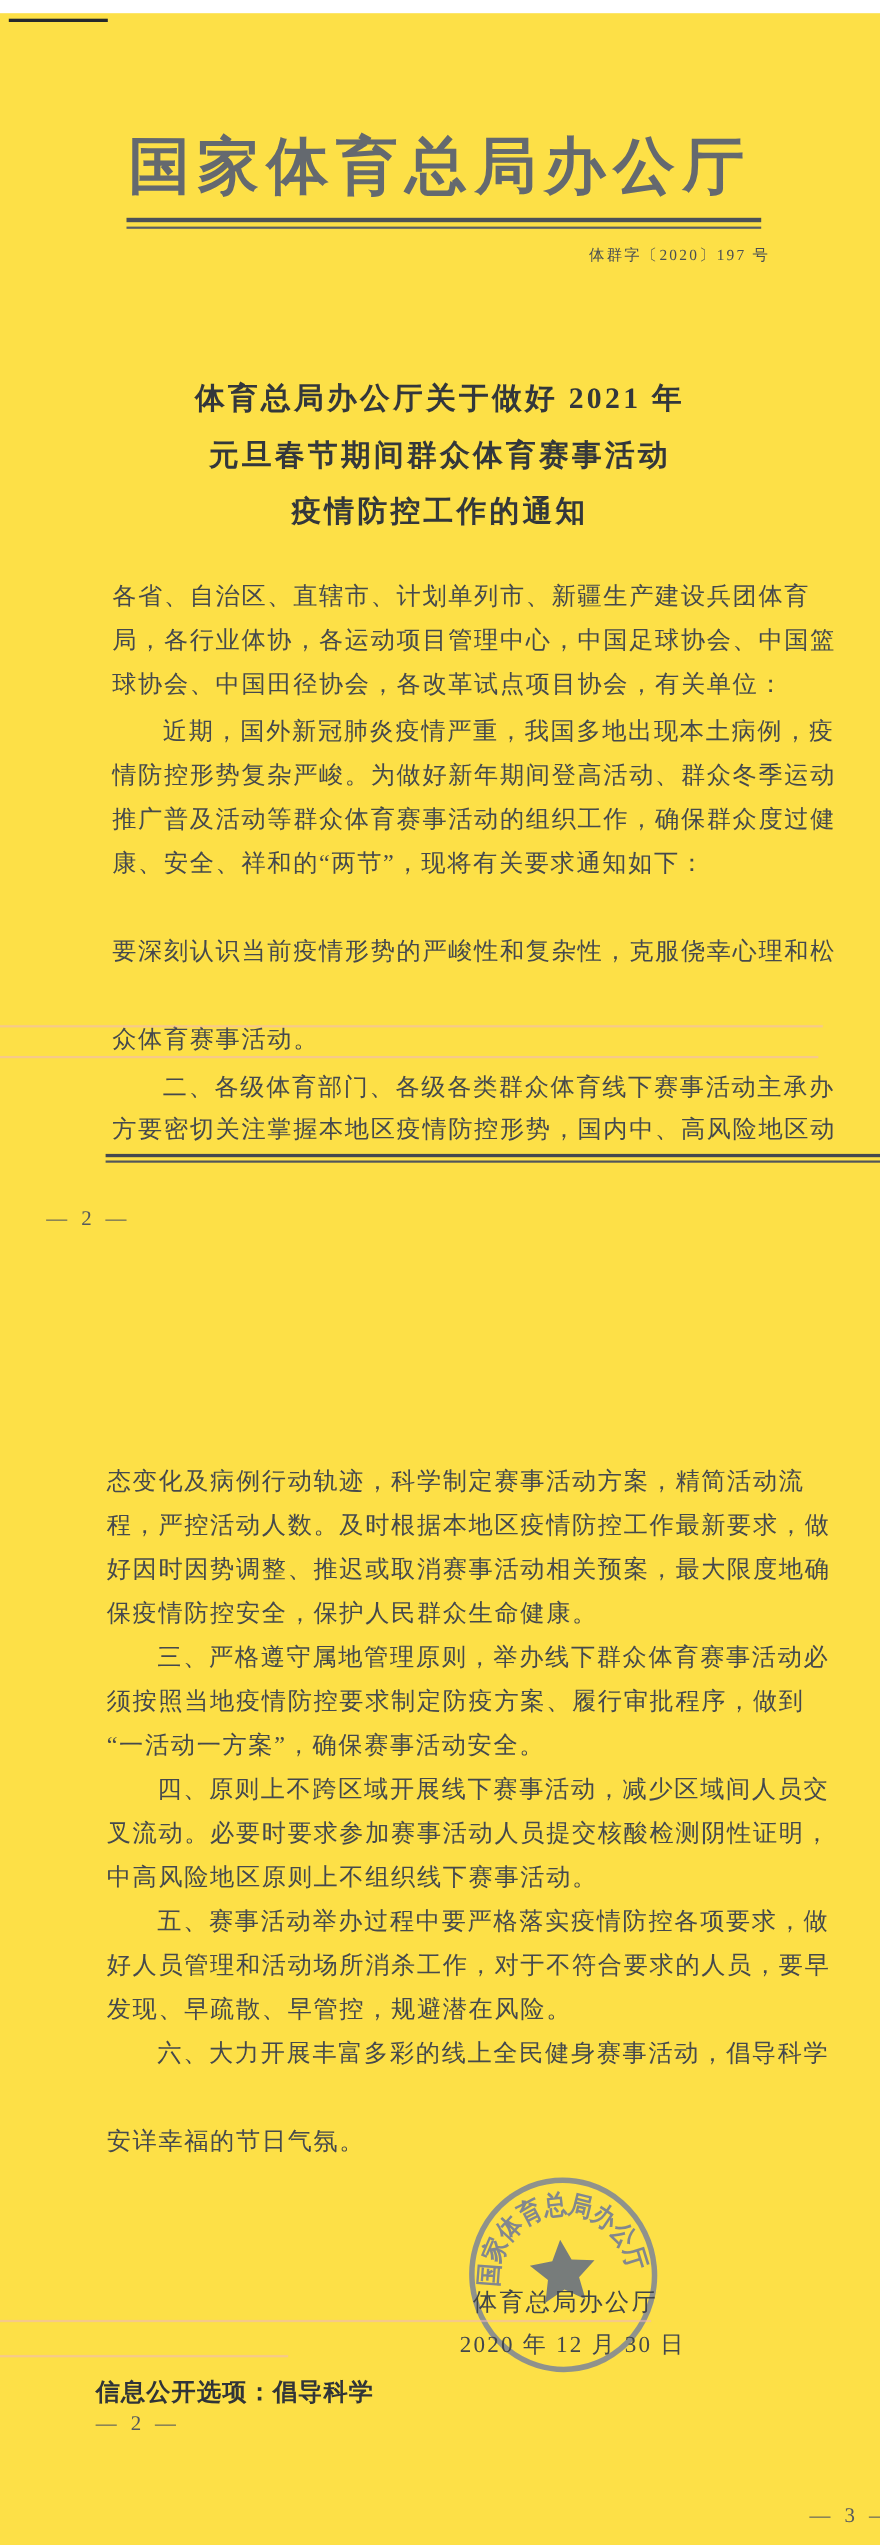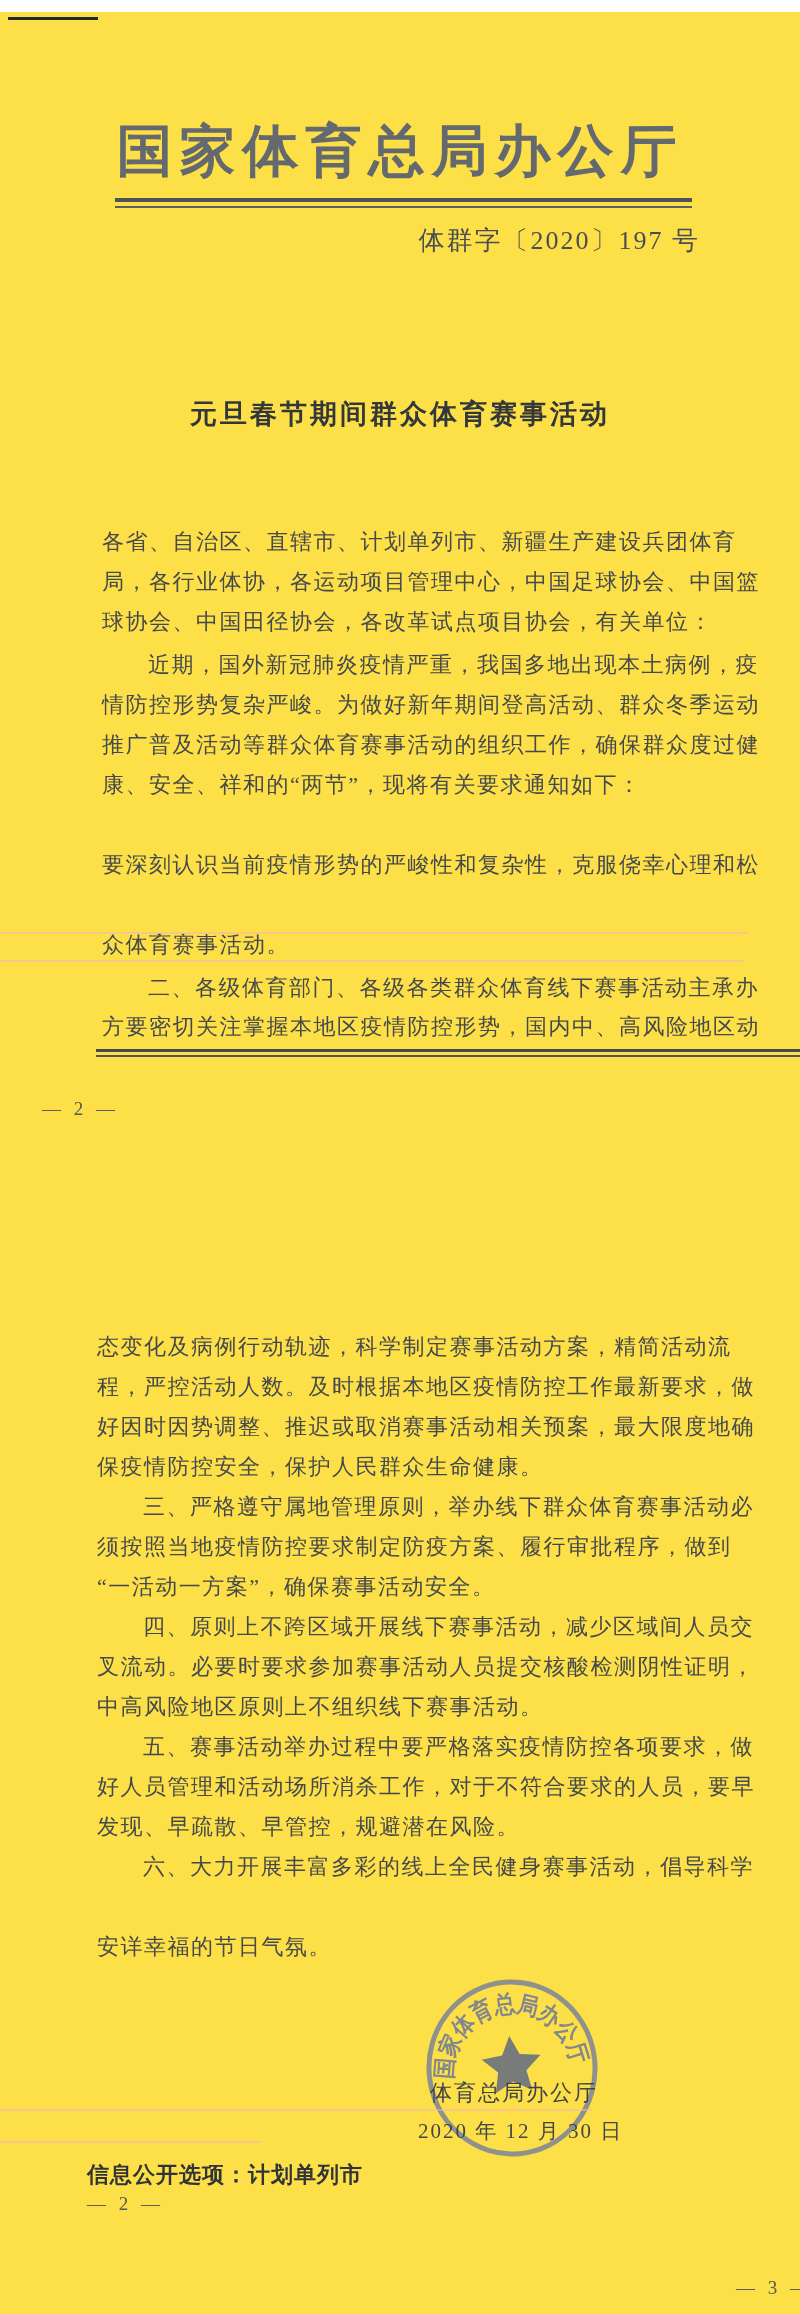--- a/index.html
+++ b/index.html
@@ -12,21 +12,21 @@
     position:absolute;left:0;top:102px;width:800px;text-align:center;
     font-size:56px;font-weight:bold;color:#64696f;letter-spacing:7px;
     font-family:"Liberation Serif","DejaVu Serif",serif;white-space:nowrap;
   }
   .rule-top{
     position:absolute;left:115px;top:186px;width:577px;height:4px;
     border-top:4px solid #4d5258;border-bottom:2px solid #5a5f65;
   }
   .doc-number{
     position:absolute;left:0;top:211px;width:700px;text-align:right;
-    font-size:26px;color:#494e54;letter-spacing:2px;white-space:nowrap;
+    font-size:14px;color:#494e54;letter-spacing:2px;white-space:nowrap;
   }
   .title-line{
     position:absolute;left:0;width:800px;text-align:center;
     font-size:27px;font-weight:bold;color:#33373b;letter-spacing:3px;white-space:nowrap;
   }
   .bl{
     position:absolute;left:102px;width:640px;font-size:22px;color:#45494d;
     letter-spacing:1.5px;white-space:nowrap;
   }
   .bl2{left:97px;}
@@ -60,21 +60,23 @@
 <div class="canvas">
 
   <div class="artifact" style="left:8px;top:5px;width:90px;height:3px;"></div>
 
   <div class="letterhead">国家体育总局办公厅</div>
 
   <div class="rule-top"></div>
 
   <div class="doc-number">体群字〔2020〕197 号</div>
 
+  <div class="title-line" style="top:332px">体育总局办公厅关于做好 2021 年</div>
   <div class="title-line" style="top:384px">元旦春节期间群众体育赛事活动</div>
+  <div class="title-line" style="top:435px">疫情防控工作的通知</div>
 
   <div class="bl" style="top:515px">各省、自治区、直辖市、计划单列市、新疆生产建设兵团体育</div>
   <div class="bl" style="top:555px">局，各行业体协，各运动项目管理中心，中国足球协会、中国篮</div>
   <div class="bl" style="top:595px">球协会、中国田径协会，各改革试点项目协会，有关单位：</div>
   <div class="bl ind" style="top:638px">近期，国外新冠肺炎疫情严重，我国多地出现本土病例，疫</div>
   <div class="bl" style="top:678px">情防控形势复杂严峻。为做好新年期间登高活动、群众冬季运动</div>
   <div class="bl" style="top:718px">推广普及活动等群众体育赛事活动的组织工作，确保群众度过健</div>
   <div class="bl" style="top:758px">康、安全、祥和的“两节”，现将有关要求通知如下：</div>
   <div class="bl" style="top:838px">要深刻认识当前疫情形势的严峻性和复杂性，克服侥幸心理和松</div>
   <div class="bl" style="top:918px">众体育赛事活动。</div>
@@ -113,19 +115,19 @@
     <path fill="#70767e" opacity="0.95" d="M 89,60 L 97.8,78.8 L 118.5,81.2 L 103.2,95.4 L 107.3,115.8 L 89,105.5 L 70.7,115.8 L 74.8,95.4 L 59.5,81.2 L 80.2,78.8 Z"></path>
   </svg>
 
   <div class="issuer">体育总局办公厅</div>
 
   <div class="issue-date">2020 年 12 月 30 日</div>
 
   <div class="pinkline" style="left:0;top:2097px;width:592px;"></div>
   <div class="pinkline" style="left:0;top:2129px;width:262px;"></div>
 
-  <div class="disclosure">信息公开选项：计划单列市</div>
+  <div class="disclosure">信息公开选项：倡导科学</div>
 
   <div class="pgnum" style="left:87px;top:2181px;">— 2 —</div>
 
   <div class="pgnum" style="left:736px;top:2265px;">— 3 —</div>
 
 </div>
 
 </body></html>

